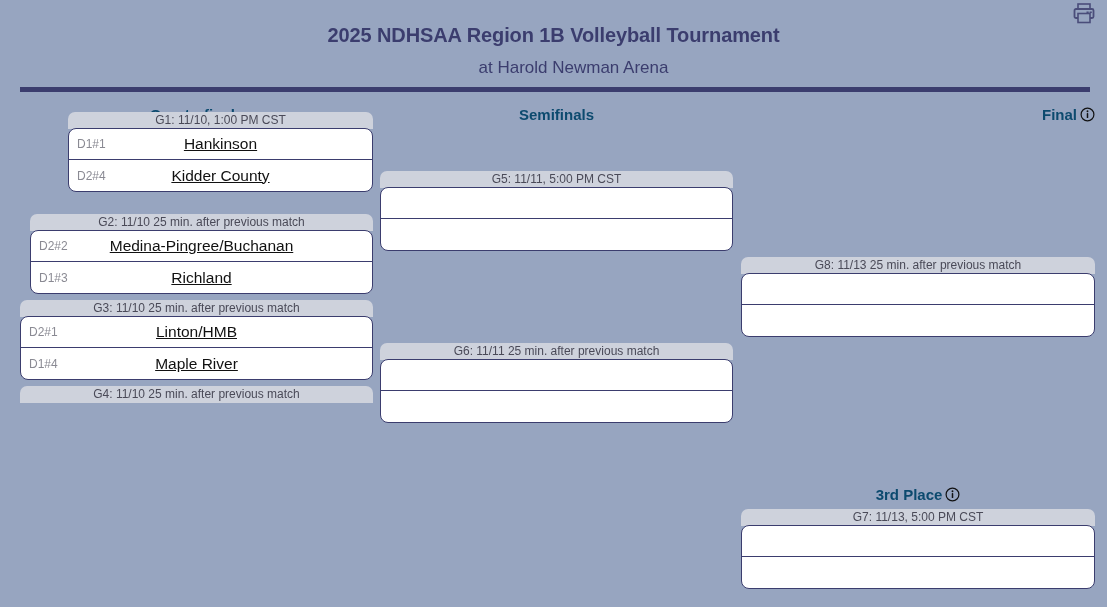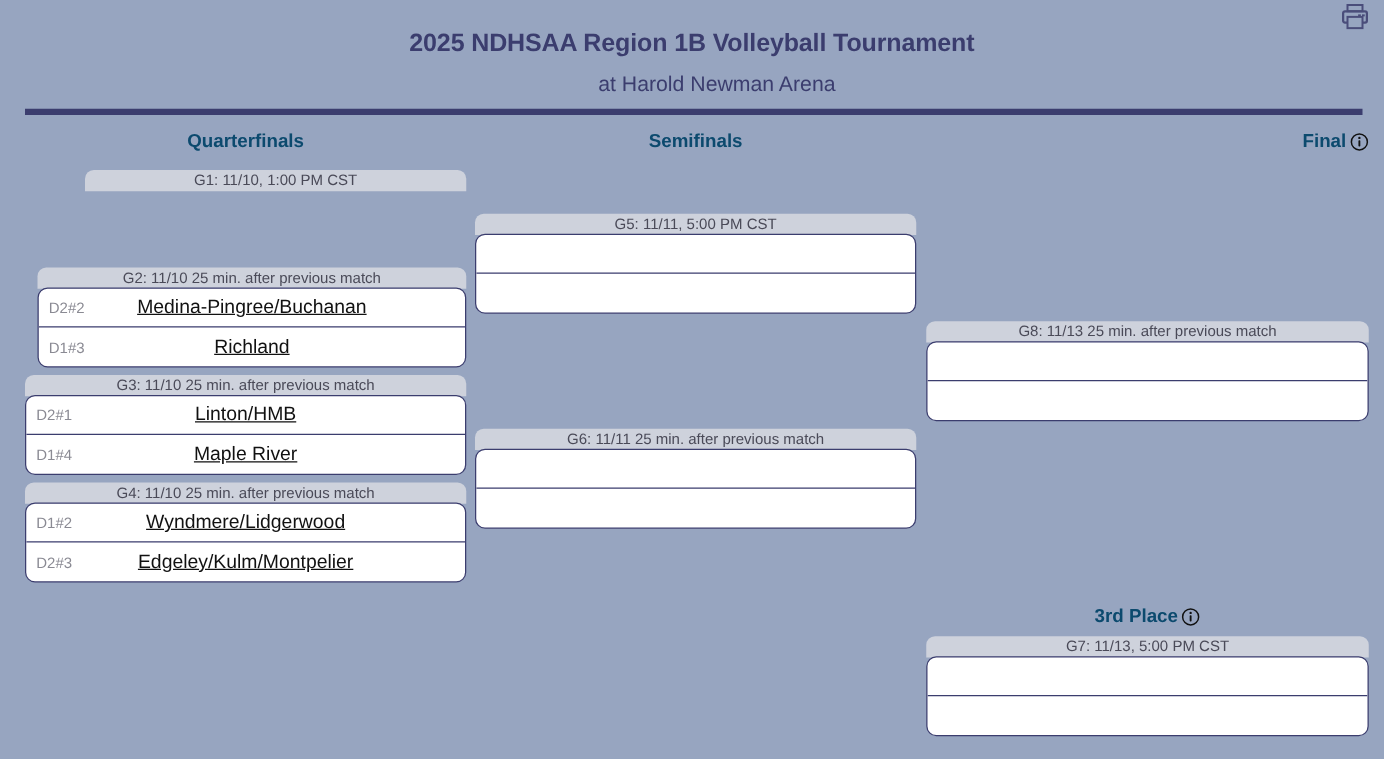--- a/index.html
+++ b/index.html
@@ -135,21 +135,21 @@
     white-space: nowrap;
     overflow: hidden;
     text-overflow: ellipsis;
   }
   .team-name:empty { text-decoration: none; cursor: default; }
   .team-row.empty .team-name { text-decoration: none; cursor: default; }
 
   
   .col-qf { left: 20px; width: 353px; }
   .col-qf .team-row { height: 31px; }
-  #m-g1 { top: 136px; padding-left: 48px; }
+  #m-g1 { top: 112px; padding-left: 48px; }
   #m-g2 { top: 214px; padding-left: 10px; }
   #m-g3 { top: 300px; }
   #m-g4 { top: 386px; }
 
   
   .col-sf { left: 380px; width: 353px; }
   .col-sf .team-row { height: 31px; }
   #m-g5 { top: 171px; }
   #m-g6 { top: 343px; }
 
@@ -195,20 +195,30 @@
 <div class="round-header" id="hdr-3rd">
   <span class="label">3rd Place</span><span class="info-icon"><svg width="15" height="15" viewBox="0 0 15 15">
         <circle cx="7.5" cy="7.5" r="6.4" fill="none" stroke="#111111" stroke-width="1.2"></circle>
         <circle cx="7.5" cy="4.3" r="0.95" fill="#111111"></circle>
         <rect x="6.75" y="6.1" width="1.5" height="5" rx="0.6" fill="#111111"></rect>
       </svg></span>
 </div>
 
 <div class="match col-qf" id="m-g1">
   <div class="match-header">G1: 11/10, 1:00 PM CST</div>
+  <div class="match-box">
+    <div class="team-row first">
+      <span class="seed">D1#1</span>
+      <span class="team-name">Hankinson</span>
+    </div>
+    <div class="team-row">
+      <span class="seed">D2#4</span>
+      <span class="team-name">Kidder County</span>
+    </div>
+  </div>
 </div>
 
 <div class="match col-qf" id="m-g2">
   <div class="match-header">G2: 11/10 25 min. after previous match</div>
   <div class="match-box">
     <div class="team-row first">
       <span class="seed">D2#2</span>
       <span class="team-name">Medina-Pingree/Buchanan</span>
     </div>
     <div class="team-row">
@@ -227,30 +237,20 @@
     </div>
     <div class="team-row">
       <span class="seed">D1#4</span>
       <span class="team-name">Maple River</span>
     </div>
   </div>
 </div>
 
 <div class="match col-qf" id="m-g4">
   <div class="match-header">G4: 11/10 25 min. after previous match</div>
-  <div class="match-box">
-    <div class="team-row first">
-      <span class="seed">D1#2</span>
-      <span class="team-name">Wyndmere/Lidgerwood</span>
-    </div>
-    <div class="team-row">
-      <span class="seed">D2#3</span>
-      <span class="team-name">Edgeley/Kulm/Montpelier</span>
-    </div>
-  </div>
 </div>
 
 <div class="match col-sf" id="m-g5">
   <div class="match-header">G5: 11/11, 5:00 PM CST</div>
   <div class="match-box">
     <div class="team-row first empty">
       <span class="seed"></span>
       <span class="team-name"></span>
     </div>
     <div class="team-row empty">

